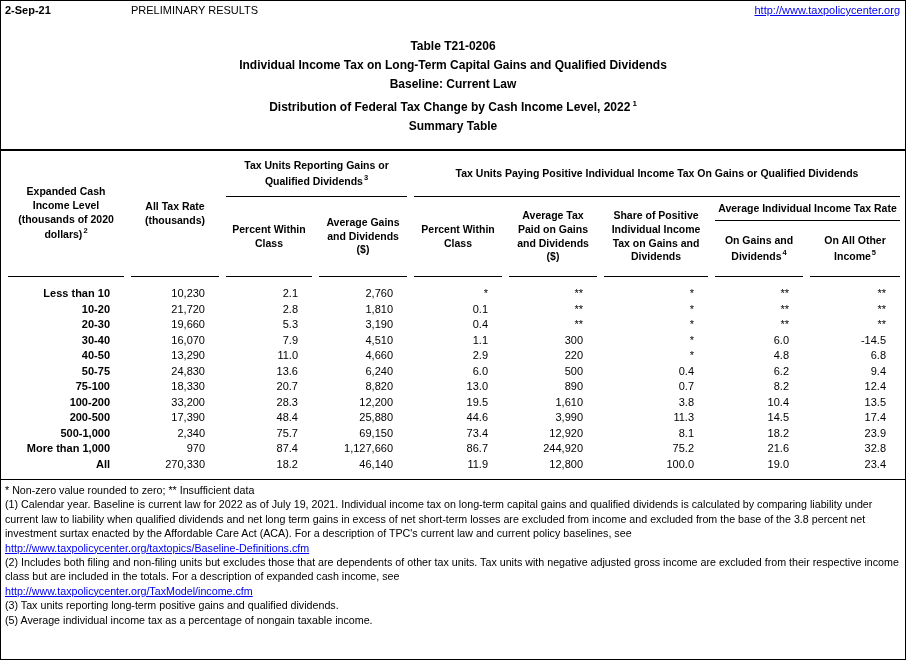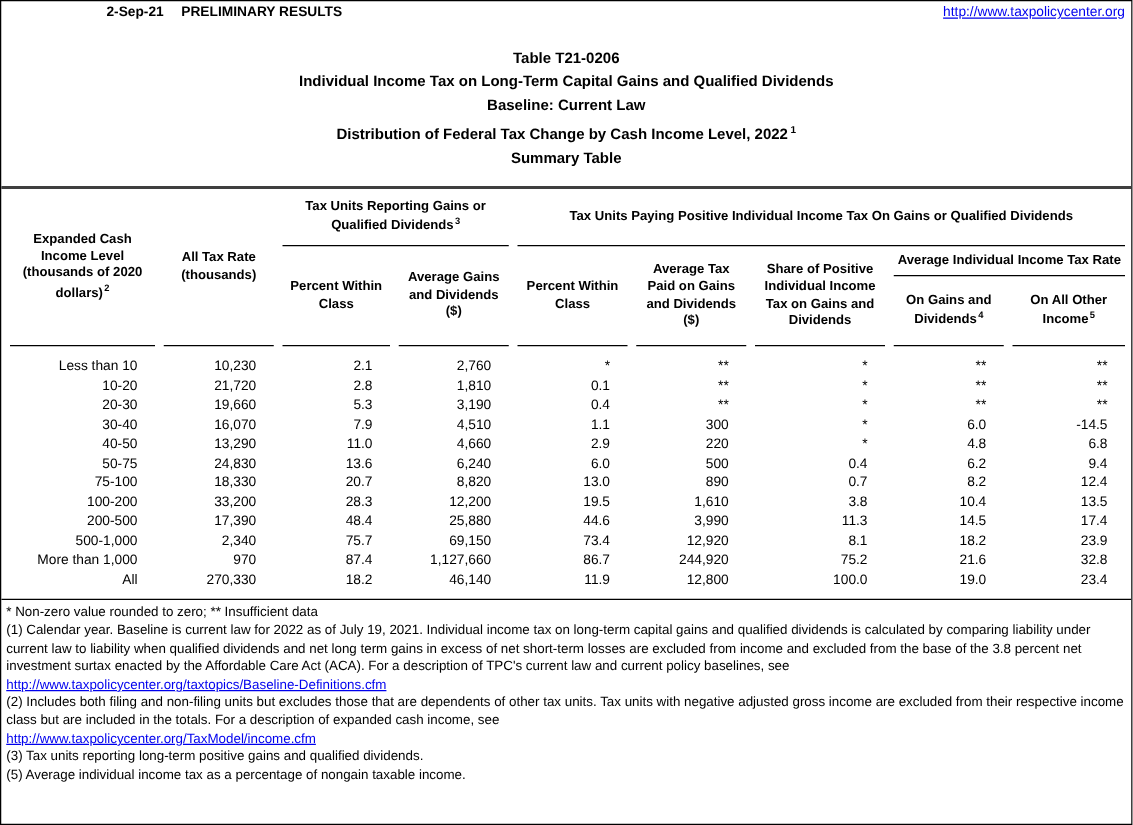--- a/index.html
+++ b/index.html
@@ -5,23 +5,23 @@
   * { box-sizing: border-box; margin: 0; padding: 0; }
   html,body { background:#9a9a9a; }
   .page {
     width: 906px; height: 660px;
     background: #fff; color: #000;
     border: 1.5px solid #000;
     font-family: "Liberation Sans", "DejaVu Sans", sans-serif;
     overflow: hidden; position: relative;
   }
   
-  .topbar { display: flex; align-items: flex-start; padding: 3px 5px 0 4px; font-size: 11px; text-align: right; }
+  .topbar { display: flex; align-items: flex-start; padding: 3px 5px 0 4px; font-size: 11px; }
   .topbar .date { font-weight: bold; width: 126px; }
-  .topbar .prelim { font-weight: bold; margin-left: 14px; }
+  .topbar .prelim { font-weight: normal; }
   .topbar .site-link { margin-left: auto; color: #0000EE; text-decoration: underline; cursor: pointer; }
   
   .titles { margin-top: 21px; text-align: center; font-weight: bold; font-size: 12px; line-height: 19px; }
   .titles sup { font-size: 8px; margin-left: 2px; }
   
   .dbl { margin-top: 13px; height: 2px; border-top: 1.5px solid #000; border-bottom: 1.5px solid #000; }
   table.tpc { width: 100%; table-layout: fixed; border-collapse: separate; border-spacing: 7px 0; }
   table.tpc th {
     font-weight: bold; font-size: 10.5px; line-height: 1.3;
     text-align: center; vertical-align: middle; padding: 1px 1px;
@@ -29,21 +29,21 @@
   table.tpc th sup { font-size: 7.5px; margin-left: 1px; }
   tr.grow th.gband { height: 46px; }
   th.bb, th.gband, th.sub { border-bottom: 1.5px solid #000; }
   tr.srow th.sub { height: 24px; }
   tr.lrow th { height: 56px; }
   
   table.tpc td {
     font-size: 11px; line-height: 15.5px; height: 15.5px;
     text-align: right; padding: 0 14px 0 0; white-space: nowrap; overflow: hidden;
   }
-  table.tpc td.rl { font-weight: normal; }
+  table.tpc td.rl { font-weight: bold; }
   tbody tr:first-child td { padding-top: 9px; }
   tbody tr:last-child td { padding-bottom: 7px; }
   .sep { border-top: 1.5px solid #000; }
   
   .footnotes { padding: 3px 5px 0 4px; font-size: 10.7px; line-height: 14.4px; }
   .footnotes .fn { white-space: normal; }
   .footnotes .fn-link { display: block; color: #0000EE; text-decoration: underline; cursor: pointer; width: fit-content; }
 </style>
 </head>
 <body>

